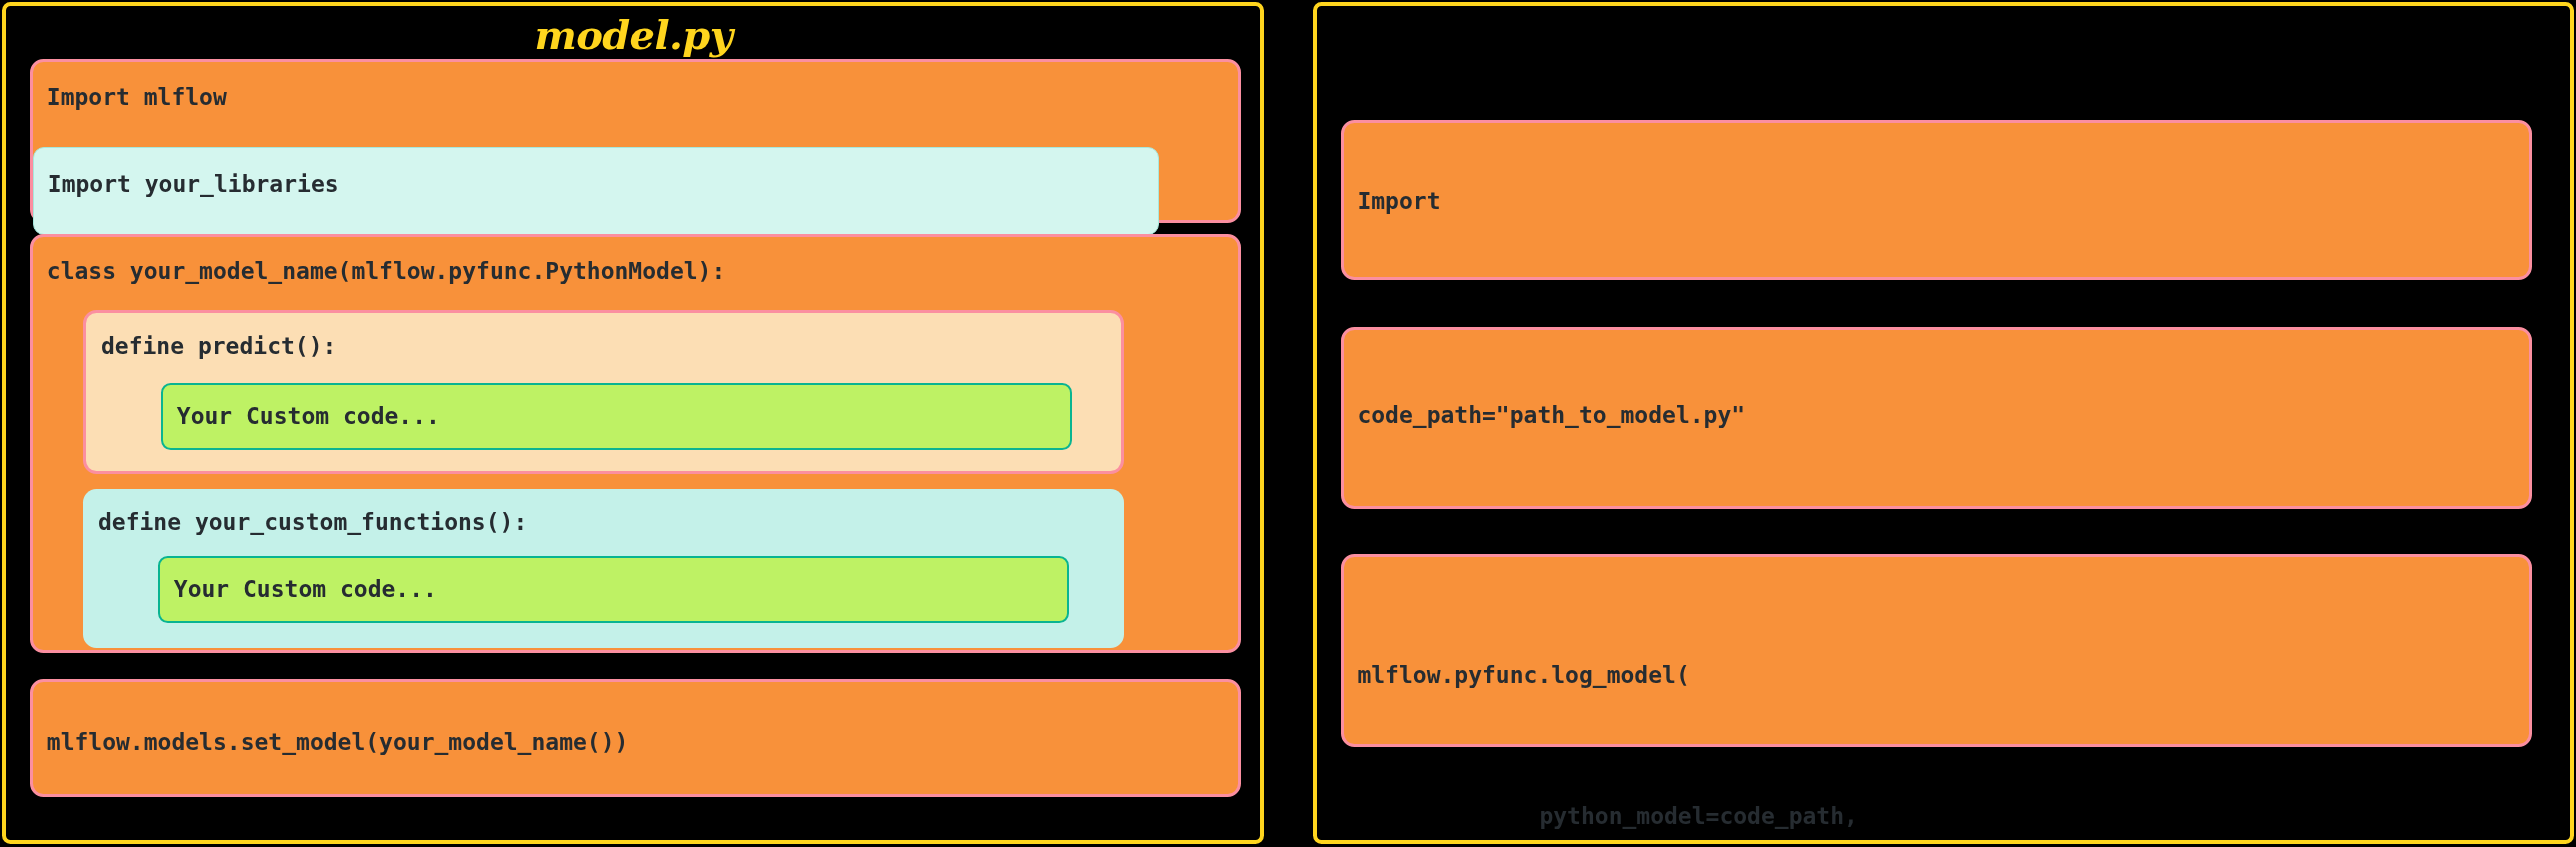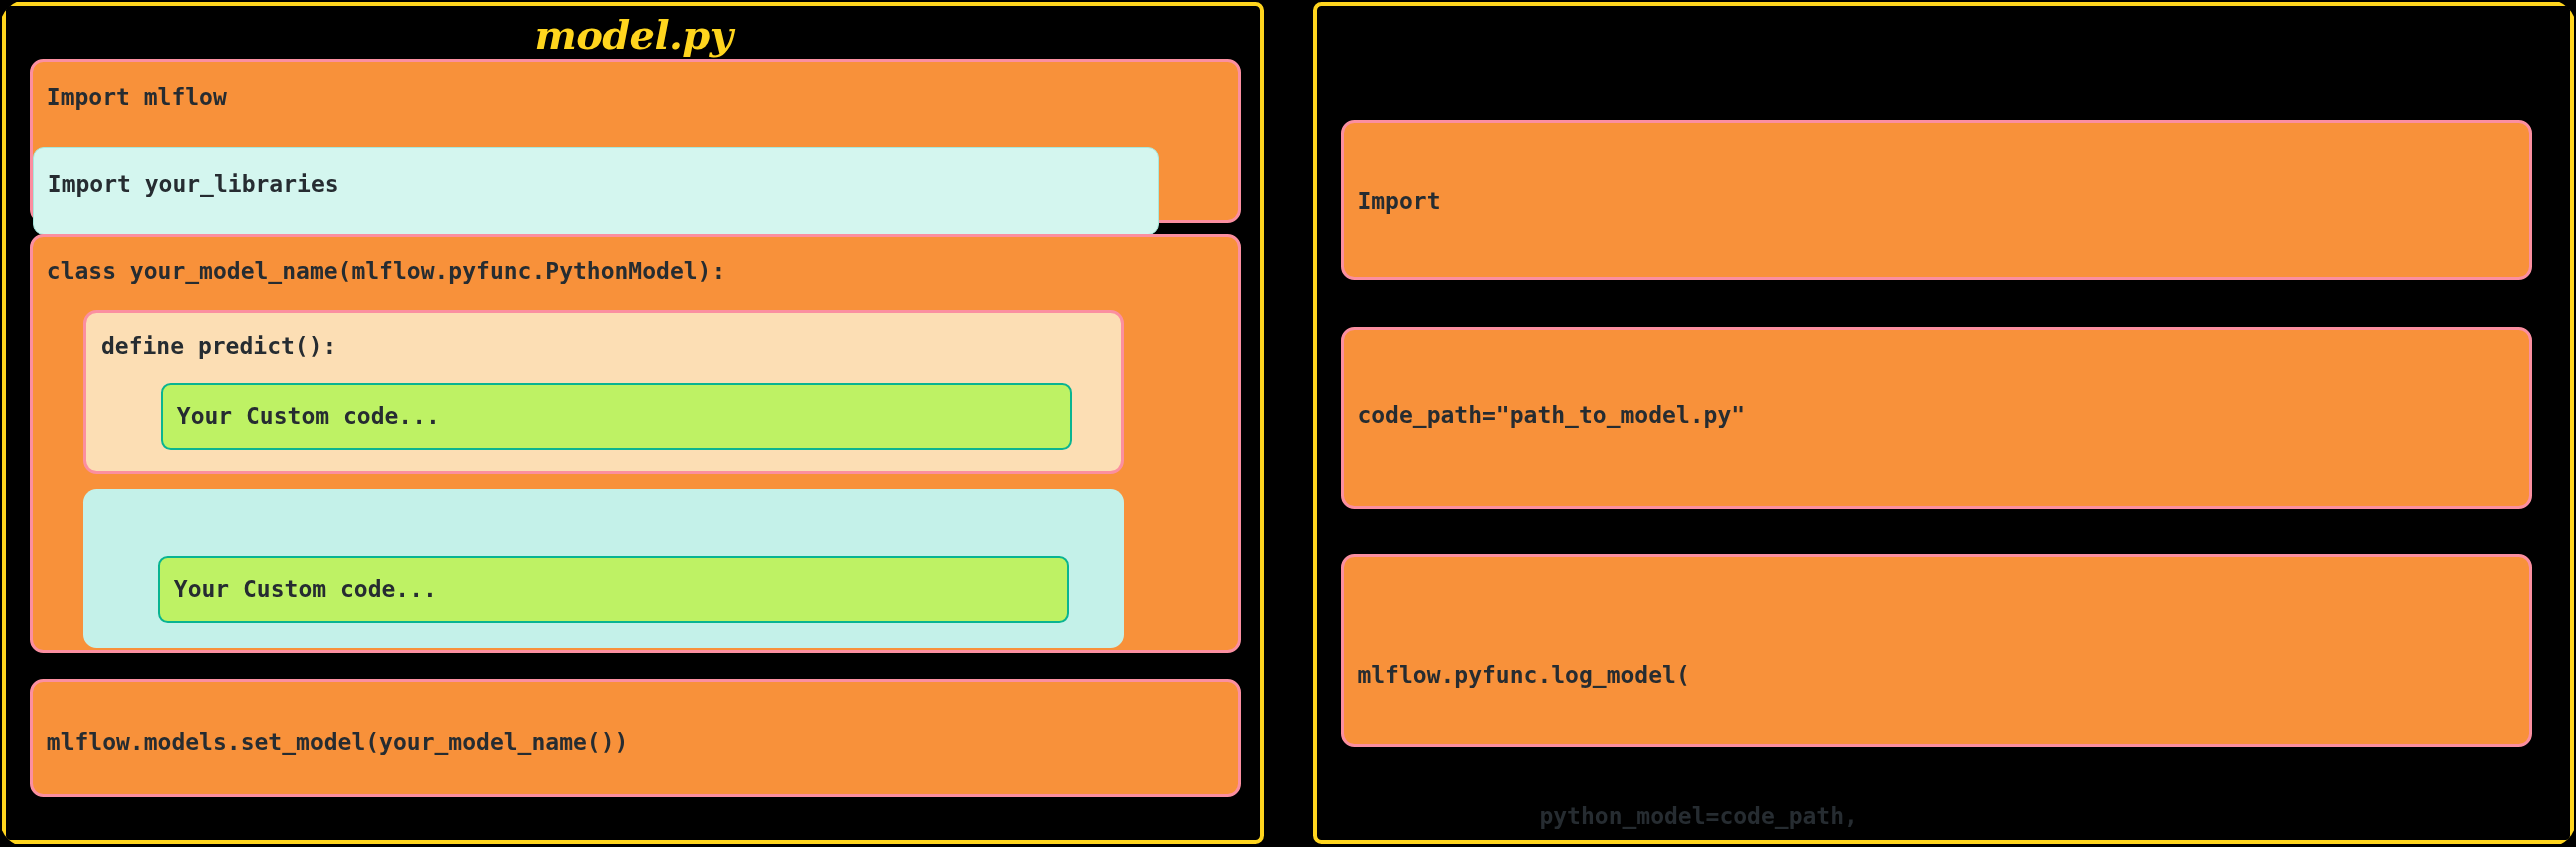--- a/index.html
+++ b/index.html
@@ -7,21 +7,20 @@
     padding: 0;
     background: #000000;
   }
   #canvas {
     position: relative;
     width: 2576px;
     height: 847px;
     background: #000000;
     overflow: hidden;
     font-family: "DejaVu Sans Mono", monospace;
-    border-radius: 27px;
   }
 
   
   .panel {
     position: absolute;
     background: #000000;
     border: 4.3px solid #ffd51e;
     border-radius: 8.5px;
     box-sizing: border-box;
   }
@@ -135,20 +134,21 @@
       <div class="code-text" id="txt-class-sig">class your_model_name(mlflow.pyfunc.PythonModel):</div>
 
       <div class="blk blk-peach" id="blk-define-predict">
         <div class="code-text" id="txt-define-predict">define predict():</div>
         <div class="blk blk-code" id="blk-code-predict">
           <div class="code-text" id="txt-code-predict">Your Custom code...</div>
         </div>
       </div>
 
       <div class="blk blk-mint" id="blk-define-custom">
+        <div class="code-text" id="txt-define-custom">define your_custom_functions():</div>
         <div class="blk blk-code" id="blk-code-custom">
           <div class="code-text" id="txt-code-custom">Your Custom code...</div>
         </div>
       </div>
     </div>
 
     <div class="blk blk-orange" id="blk-setmodel">
       <div class="code-text" id="txt-setmodel">mlflow.models.set_model(your_model_name())</div>
     </div>
   </div>

